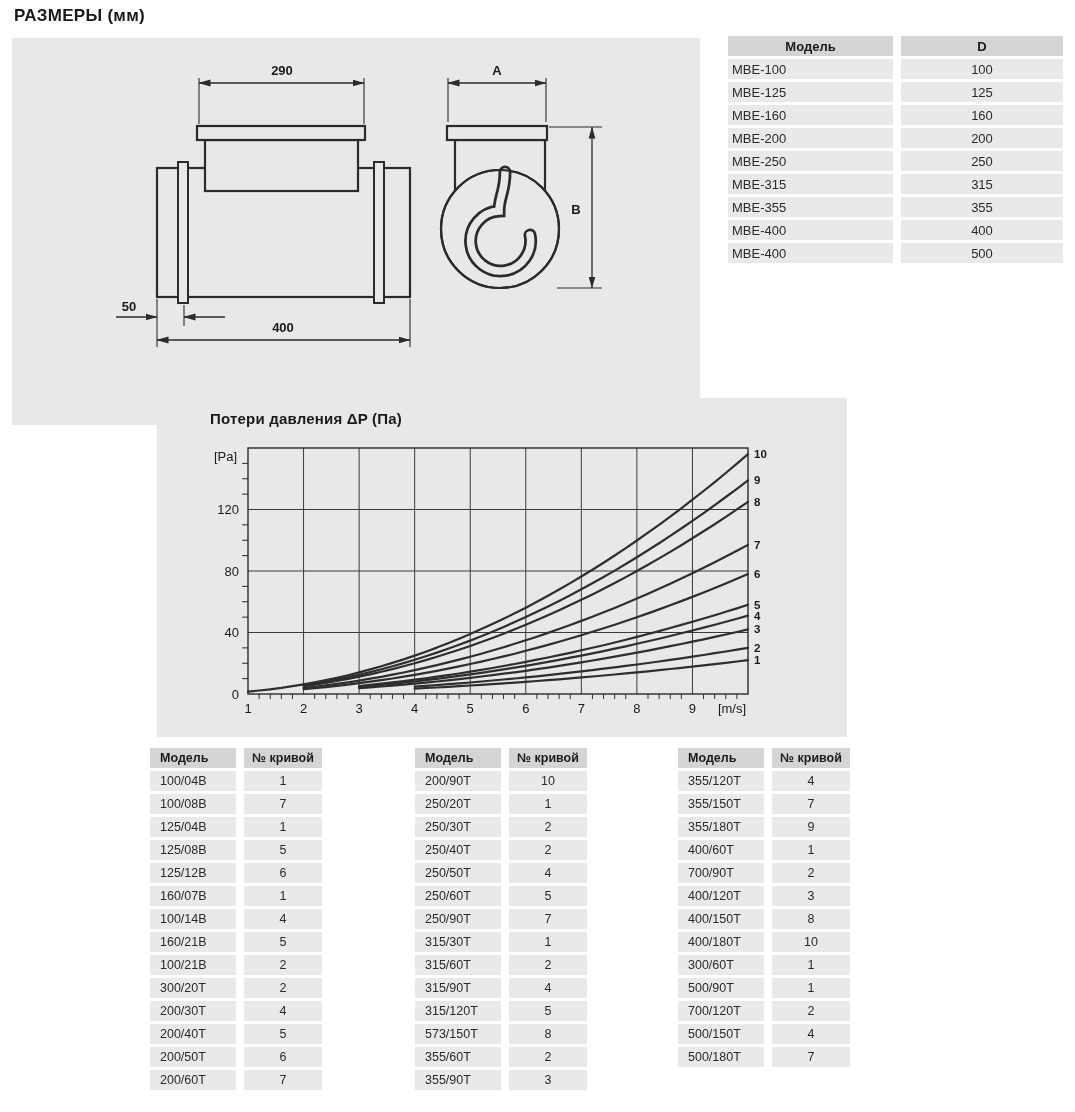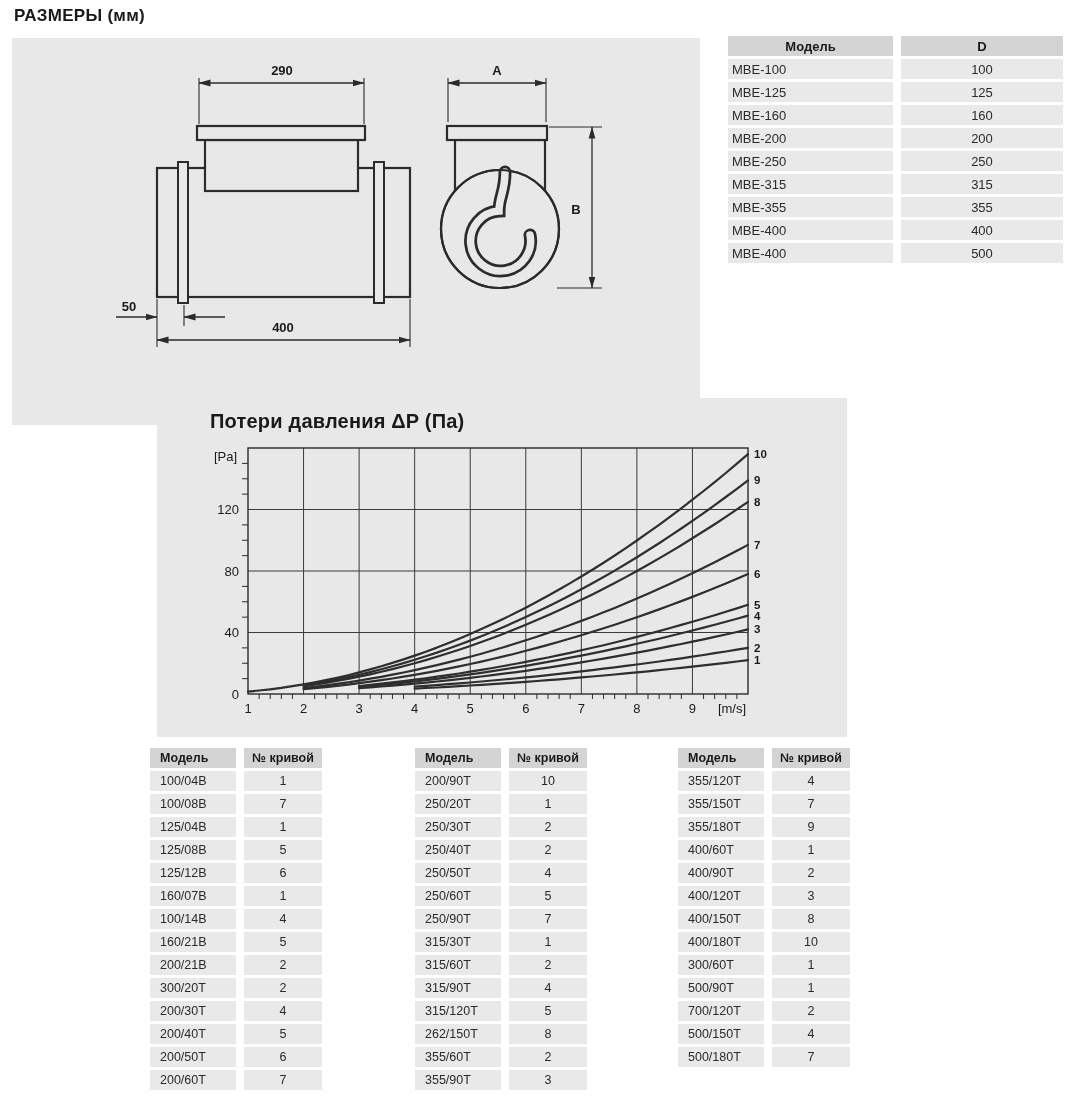--- a/index.html
+++ b/index.html
@@ -2,21 +2,21 @@
 <html><head>
 <meta charset="utf-8">
 <style>
   html,body{margin:0;padding:0;background:#fff;}
   #app{position:relative;width:1075px;height:1112px;background:#ffffff;overflow:hidden;
        font-family:"Liberation Sans",sans-serif;color:#1a1a1a;}
   .page-title{position:absolute;left:14px;top:6px;font-size:17px;font-weight:bold;letter-spacing:.3px;}
   .panel{position:absolute;background:#e8e8e8;}
   .drawing-panel{left:12px;top:38px;width:688px;height:387px;}
   .chart-panel{left:157px;top:398px;width:690px;height:339px;}
-  .chart-title{position:absolute;left:53px;top:12px;font-size:20px;font-weight:bold;letter-spacing:.2px;}
+  .chart-title{position:absolute;left:53px;top:12px;font-size:15px;font-weight:bold;letter-spacing:.2px;}
   #chart-svg{position:absolute;left:0;top:0;width:690px;height:339px;}
   #drawing-svg{position:absolute;left:0;top:0;width:688px;height:327px;}
 
   .dtable{position:absolute;display:grid;}
   .dtable .cell{display:flex;align-items:center;background:#e9e9e9;color:#2a2a2a;white-space:nowrap;}
   .dtable .cell-h{background:#d4d4d4;font-weight:bold;color:#1a1a1a;text-align:right;}
   .a-l{justify-content:flex-start;}
   .a-c{justify-content:center;}
 
   .model-d-table{left:728px;top:36px;grid-template-columns:165px 162px;grid-auto-rows:20px;gap:3px 8px;font-size:13px;}
@@ -222,21 +222,21 @@
       <div class="cell a-l">125/08В</div>
       <div class="cell a-c">5</div>
       <div class="cell a-l">125/12В</div>
       <div class="cell a-c">6</div>
       <div class="cell a-l">160/07В</div>
       <div class="cell a-c">1</div>
       <div class="cell a-l">100/14В</div>
       <div class="cell a-c">4</div>
       <div class="cell a-l">160/21В</div>
       <div class="cell a-c">5</div>
-      <div class="cell a-l">200/21В</div>
+      <div class="cell a-l">100/21В</div>
       <div class="cell a-c">2</div>
       <div class="cell a-l">300/20Т</div>
       <div class="cell a-c">2</div>
       <div class="cell a-l">200/30Т</div>
       <div class="cell a-c">4</div>
       <div class="cell a-l">200/40Т</div>
       <div class="cell a-c">5</div>
       <div class="cell a-l">200/50Т</div>
       <div class="cell a-c">6</div>
       <div class="cell a-l">200/60Т</div>
@@ -260,39 +260,39 @@
       <div class="cell a-l">250/90Т</div>
       <div class="cell a-c">7</div>
       <div class="cell a-l">315/30Т</div>
       <div class="cell a-c">1</div>
       <div class="cell a-l">315/60Т</div>
       <div class="cell a-c">2</div>
       <div class="cell a-l">315/90Т</div>
       <div class="cell a-c">4</div>
       <div class="cell a-l">315/120Т</div>
       <div class="cell a-c">5</div>
-      <div class="cell a-l">262/150Т</div>
+      <div class="cell a-l">573/150Т</div>
       <div class="cell a-c">8</div>
       <div class="cell a-l">355/60Т</div>
       <div class="cell a-c">2</div>
       <div class="cell a-l">355/90Т</div>
       <div class="cell a-c">3</div>
     </div>
   <div class="dtable curve-table" id="curve-table-2">
       <div class="cell cell-h a-l">Модель</div>
       <div class="cell cell-h a-c">№ кривой</div>
       <div class="cell a-l">355/120Т</div>
       <div class="cell a-c">4</div>
       <div class="cell a-l">355/150Т</div>
       <div class="cell a-c">7</div>
       <div class="cell a-l">355/180Т</div>
       <div class="cell a-c">9</div>
       <div class="cell a-l">400/60Т</div>
       <div class="cell a-c">1</div>
-      <div class="cell a-l">400/90Т</div>
+      <div class="cell a-l">700/90Т</div>
       <div class="cell a-c">2</div>
       <div class="cell a-l">400/120Т</div>
       <div class="cell a-c">3</div>
       <div class="cell a-l">400/150Т</div>
       <div class="cell a-c">8</div>
       <div class="cell a-l">400/180Т</div>
       <div class="cell a-c">10</div>
       <div class="cell a-l">300/60Т</div>
       <div class="cell a-c">1</div>
       <div class="cell a-l">500/90Т</div>

